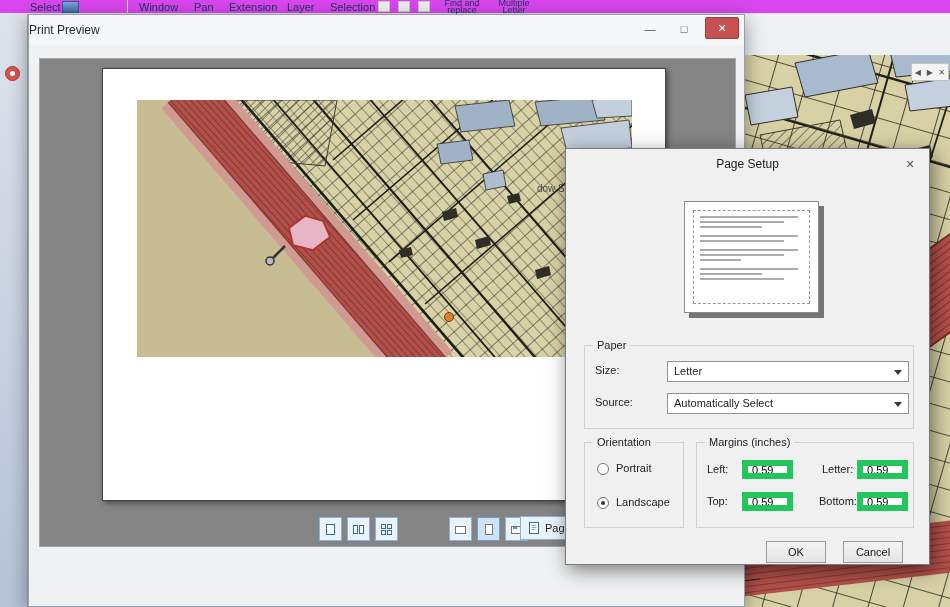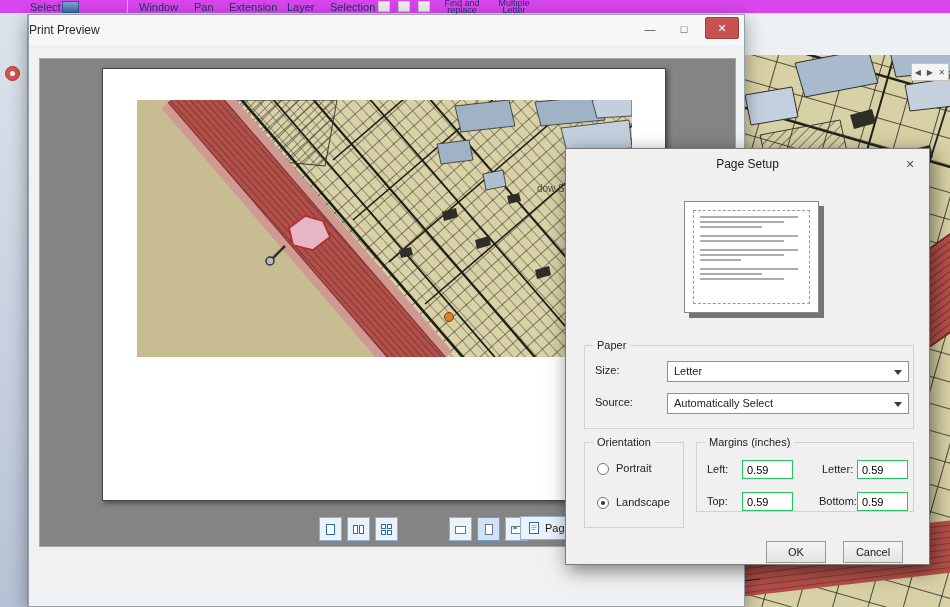--- a/index.html
+++ b/index.html
@@ -44,29 +44,29 @@
   .ps-close{position:absolute;right:9px;top:7px;width:20px;height:16px;text-align:center;color:#555;font-size:11px;line-height:16px}
   .thumb{position:absolute;left:118px;top:52px;width:135px;height:112px;background:#fff;border:1px solid #8a8a8a;box-shadow:5px 5px 0 #757575}
   .thumb-inner{position:absolute;left:8px;top:8px;right:8px;bottom:8px;border:1px dashed #999;padding:5px 6px;overflow:hidden}
   .tl{height:2px;background:#adadad;margin-bottom:3px}
   .w1{width:95%}.w2{width:82%}.w3{width:60%}.w4{width:40%}
   .pgap{height:4px}
   .grp{position:absolute;border:1px solid #d2d2cd}
   .grp-label{position:absolute;top:-8px;left:8px;background:#f0f0f0;padding:0 4px;line-height:14px}
   #grp-paper{left:18px;top:196px;width:330px;height:84px}
   #grp-orient{left:18px;top:293px;width:100px;height:86px}
-  #grp-margins{left:130px;top:293px;width:218px;height:70px}
+  #grp-margins{left:130px;top:293px;width:218px;height:86px}
   .flabel{position:absolute;white-space:nowrap}
   .combo{position:absolute;height:21px;background:#fff;border:1px solid #8b949e;line-height:19px;padding-left:6px}
   .combo-arrow{position:absolute;right:6px;top:8px;width:0;height:0;border-left:4px solid transparent;border-right:4px solid transparent;border-top:5px solid #3a3a3a}
   #combo-size{left:82px;top:15px;width:242px}
   #combo-source{left:82px;top:47px;width:242px}
   .radio{position:absolute;width:12px;height:12px;border:1px solid #6f747b;border-radius:50%;background:#fff}
   .radio.checked::after{content:"";position:absolute;left:3px;top:3px;width:4px;height:4px;border-radius:50%;background:#333}
-  .mi-input{position:absolute;width:51px;height:19px;border:1px solid #22c55e;font:11px "Liberation Sans",sans-serif;padding:1px 4px;background:#fff}
+  .mi-input{position:absolute;width:51px;height:19px;border:6px solid #22c55e;font:11px "Liberation Sans",sans-serif;padding:1px 4px;background:#fff}
   .ps-btn{position:absolute;top:392px;width:60px;height:22px;background:linear-gradient(#f5f5f5,#e3e3e3);border:1px solid #9b9b9b;font-size:11px;text-align:center;line-height:20px;color:#1a1a1a}
   #btn-ok{left:200px}
   #btn-cancel{left:277px}
 </style>
 </head>
 <body>
 
 <svg id="bg-map" width="950" height="552" viewBox="0 0 950 552">
   <defs>
     <pattern id="bgrid" width="34" height="26" patternUnits="userSpaceOnUse" patternTransform="rotate(16)">

